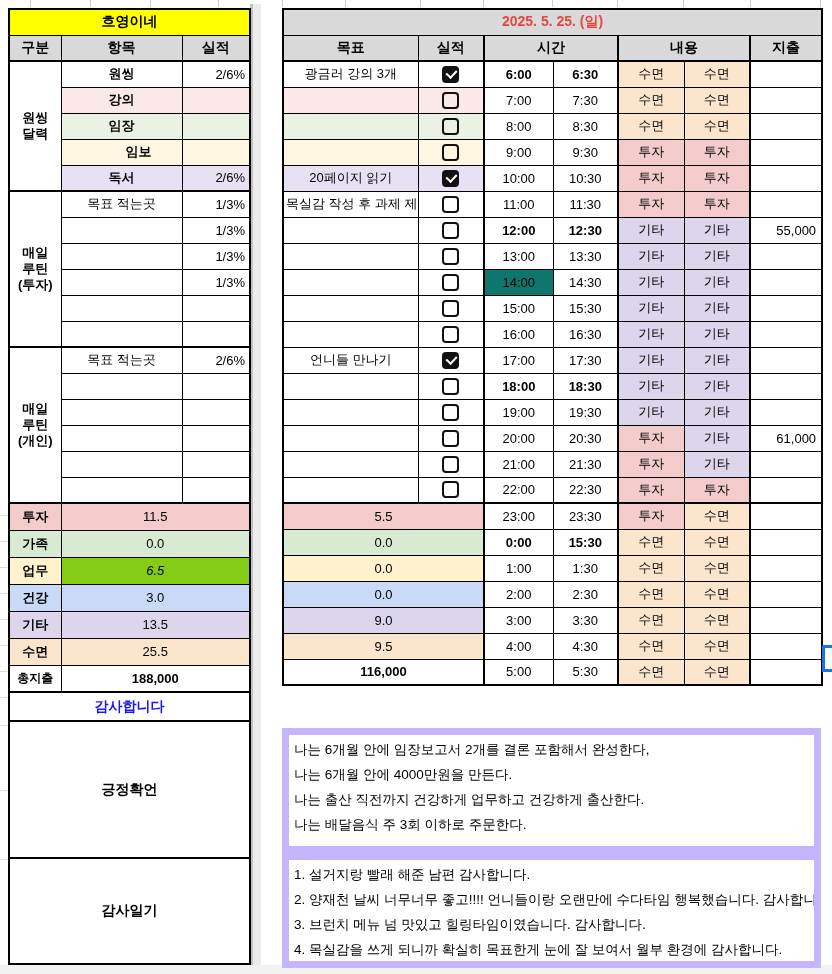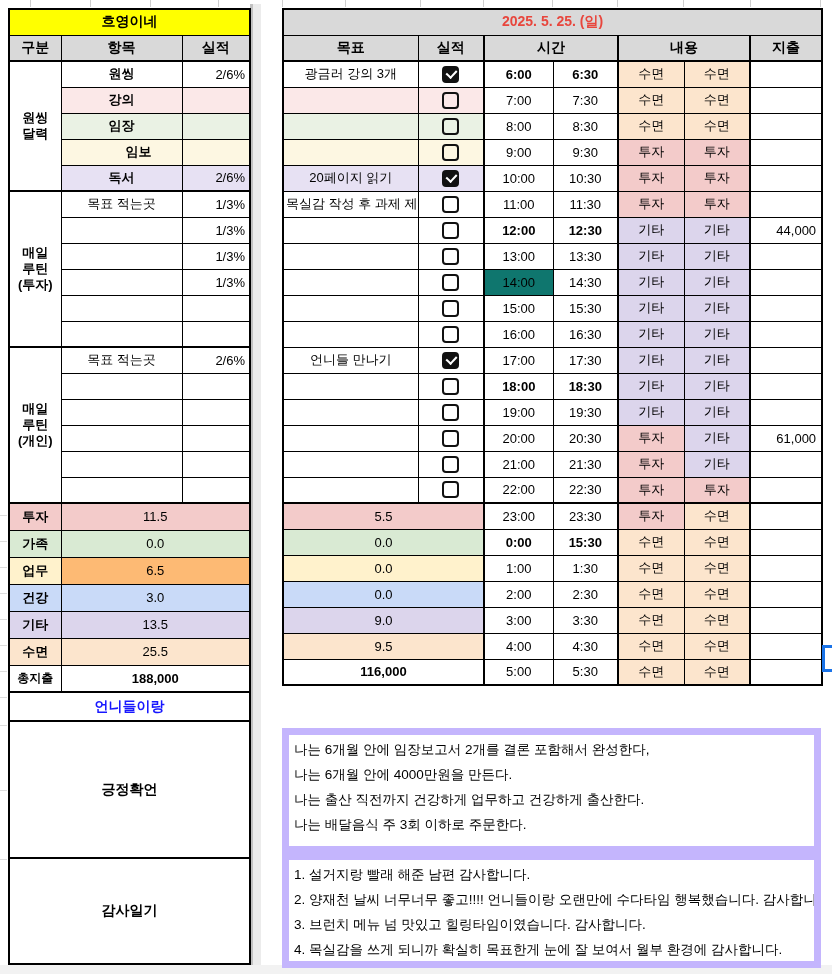--- a/index.html
+++ b/index.html
@@ -181,40 +181,40 @@
         <tr class="h27 gstart">
           <td class="slabel" style="background: rgb(243, 203, 202);">투자</td>
           <td colspan="2" style="background: rgb(243, 203, 202);">11.5</td>
         </tr>
         <tr class="h27">
           <td class="slabel" style="background: rgb(217, 234, 211);">가족</td>
           <td colspan="2" style="background: rgb(217, 234, 211);">0.0</td>
         </tr>
         <tr class="h27">
           <td class="slabel" style="background: rgb(255, 242, 204);">업무</td>
-          <td colspan="2" style="background: #fdba74;">6.5</td>
+          <td colspan="2" style="background: #84cc16; font-style: italic;">6.5</td>
         </tr>
         <tr class="h27">
           <td class="slabel" style="background: rgb(201, 218, 248);">건강</td>
           <td colspan="2" style="background: rgb(201, 218, 248);">3.0</td>
         </tr>
         <tr class="h27">
           <td class="slabel" style="background: rgb(220, 213, 236);">기타</td>
           <td colspan="2" style="background: rgb(220, 213, 236);">13.5</td>
         </tr>
         <tr class="h27">
           <td class="slabel" style="background: rgb(252, 229, 205);">수면</td>
           <td colspan="2" style="background: rgb(252, 229, 205);">25.5</td>
         </tr>
         <tr class="h27">
           <td class="slabel small" style="background: rgb(255, 255, 255);">총지출</td>
           <td class="b" colspan="2" style="background: rgb(255, 255, 255);">188,000</td>
         </tr>
         <tr class="h29 gstart">
-          <td class="link" colspan="3" style="background: rgb(255, 255, 255);">언니들이랑</td>
+          <td class="link" colspan="3" style="background: rgb(255, 255, 255);">감사합니다</td>
         </tr>
         <tr class="gstart" style="height: 137px;">
           <td class="section" colspan="3" style="background: rgb(255, 255, 255);">긍정확언</td>
         </tr>
         <tr class="gstart" style="height: 106px;">
           <td class="section" colspan="3" style="background: rgb(255, 255, 255);">감사일기</td>
         </tr>
       </tbody>
   </table>
 
@@ -295,21 +295,21 @@
           <td class="bR2" style="background: rgb(243, 203, 202);">투자</td>
           <td class="exp" style="background: rgb(255, 255, 255);"></td>
         </tr>
         <tr class="h26">
           <td class="goal" style="background: rgb(255, 255, 255);"></td>
           <td class="bR2" style="background: rgb(255, 255, 255);"><span class="cb"></span></td>
           <td class="time b" style="background: rgb(255, 255, 255);">12:00</td>
           <td class="time bR2 b" style="background: rgb(255, 255, 255);">12:30</td>
           <td style="background: rgb(220, 213, 236);">기타</td>
           <td class="bR2" style="background: rgb(220, 213, 236);">기타</td>
-          <td class="exp" style="background: rgb(255, 255, 255);">44,000</td>
+          <td class="exp" style="background: rgb(255, 255, 255);">55,000</td>
         </tr>
         <tr class="h26">
           <td class="goal" style="background: rgb(255, 255, 255);"></td>
           <td class="bR2" style="background: rgb(255, 255, 255);"><span class="cb"></span></td>
           <td class="time" style="background: rgb(255, 255, 255);">13:00</td>
           <td class="time bR2" style="background: rgb(255, 255, 255);">13:30</td>
           <td style="background: rgb(220, 213, 236);">기타</td>
           <td class="bR2" style="background: rgb(220, 213, 236);">기타</td>
           <td class="exp" style="background: rgb(255, 255, 255);"></td>
         </tr>

